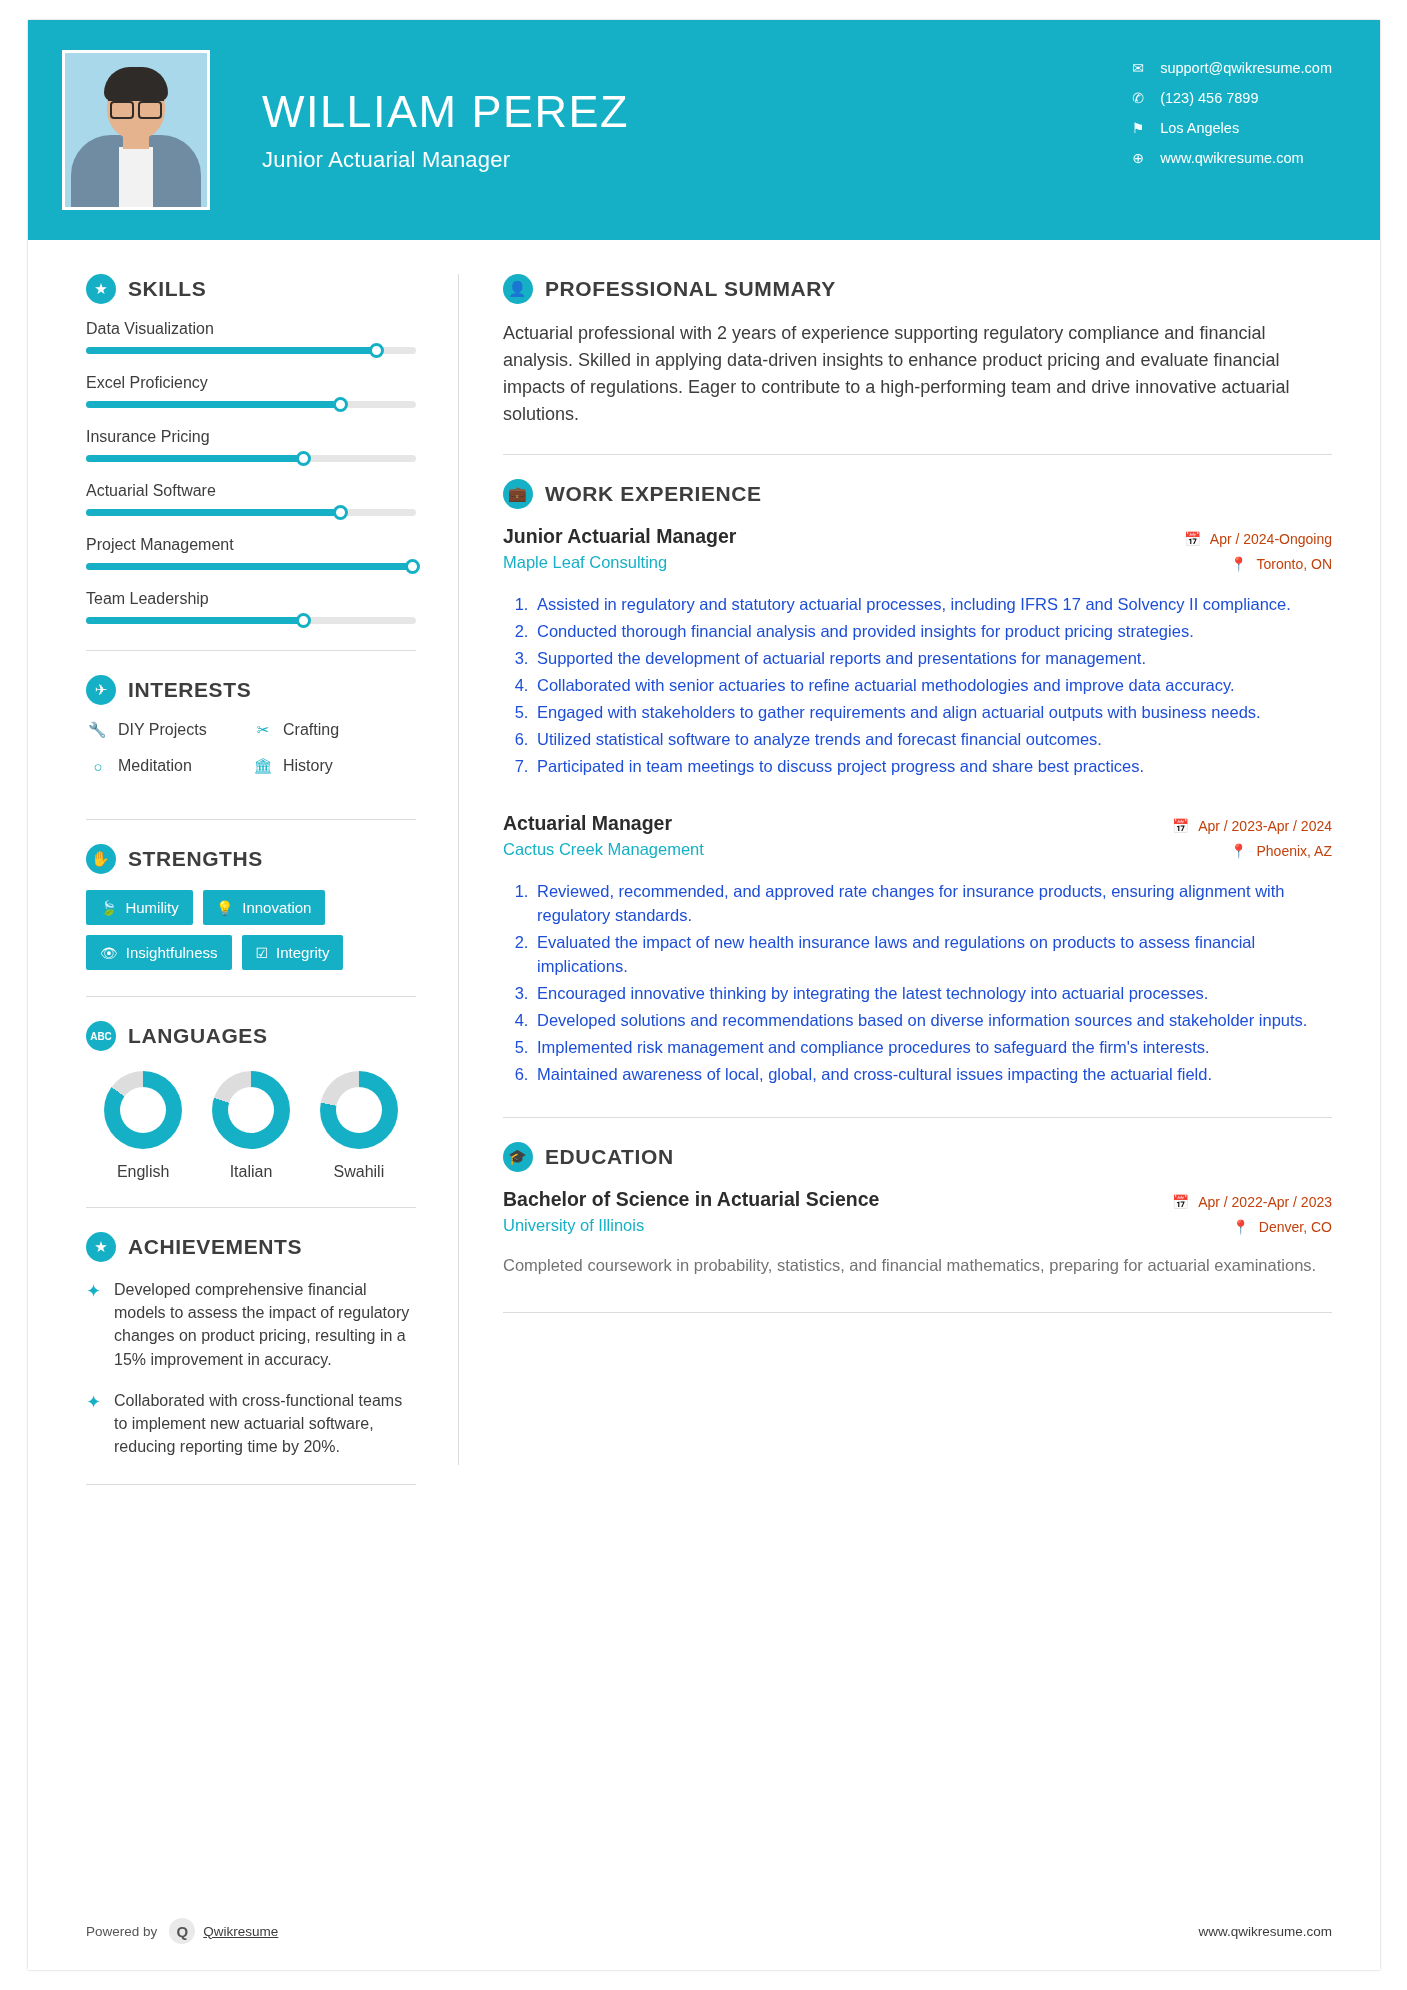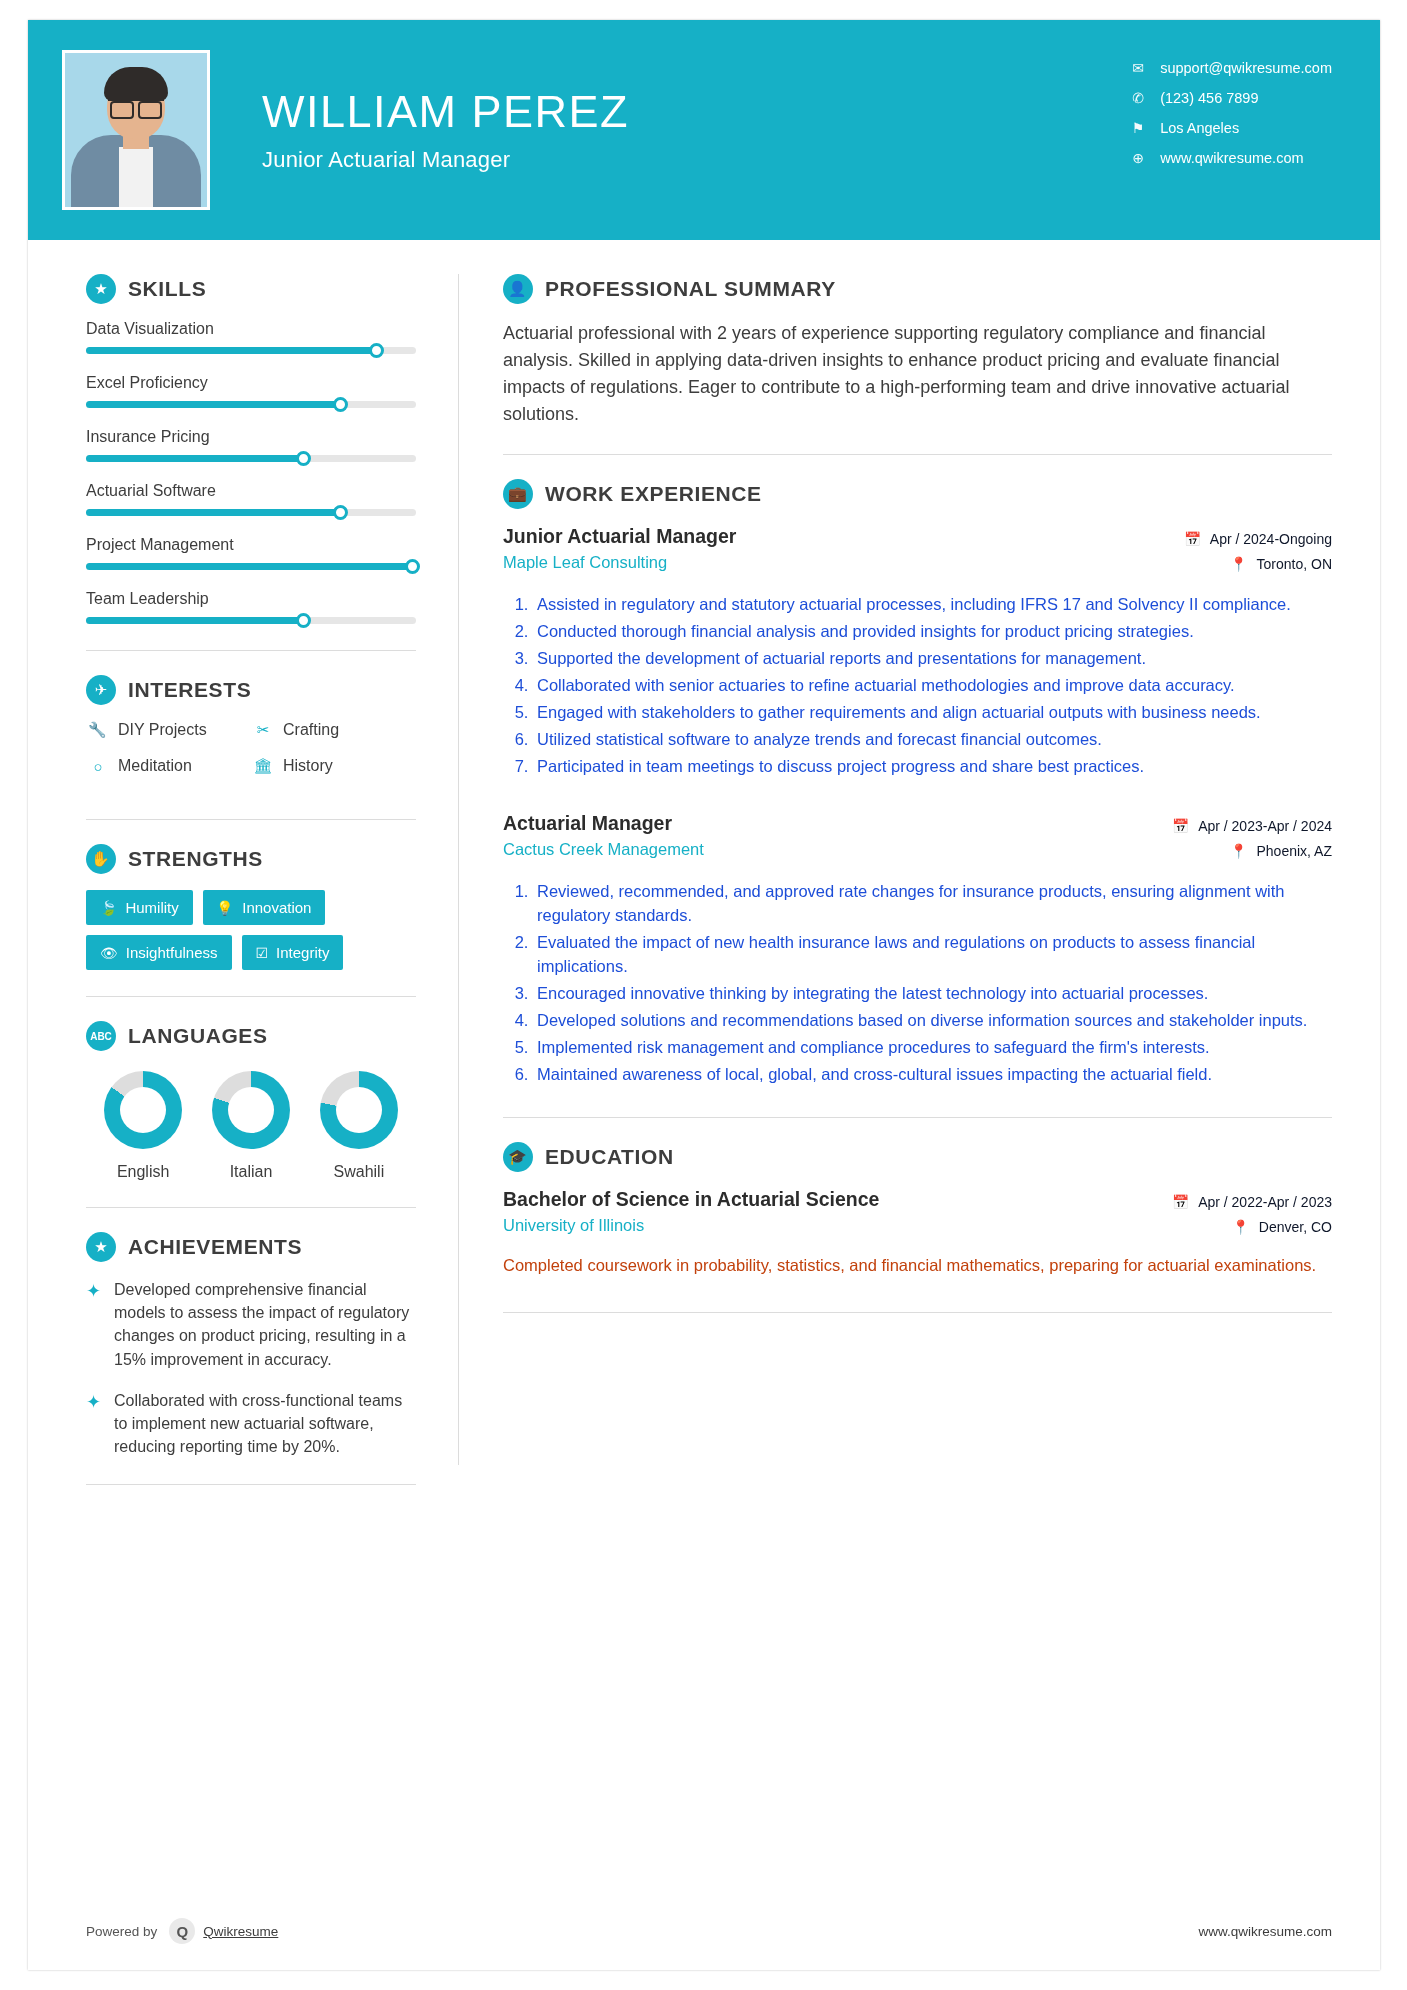--- a/index.html
+++ b/index.html
@@ -345,39 +345,39 @@
     color: #2c2c2c;
   }
   .job-company {
     font-size: 16.5px;
     color: #16b0c6;
     margin-top: 5px;
   }
   .job-meta {
     text-align: right;
     font-size: 14px;
-    color: #0f172a;
+    color: #c2410c;
     padding-top: 6px;
     white-space: nowrap;
   }
   .job-meta div { margin-bottom: 9px; }
   .job-meta .ic { margin-right: 5px; }
   ol.bullets {
     margin: 12px 0 0 0;
     padding-left: 30px;
     font-size: 16.5px;
     line-height: 1.45;
     color: #1d4ed8;
   }
   ol.bullets li { margin-bottom: 3px; padding-left: 4px; }
   .edu-desc {
     font-size: 16.5px;
     line-height: 1.45;
     margin-top: 10px;
-    color: #c2410c;
+    color: #737373;
   }
 
   
   .footer {
     position: absolute;
     bottom: 26px;
     left: 0;
     width: 100%;
     box-sizing: border-box;
     padding: 0 48px 0 58px;

